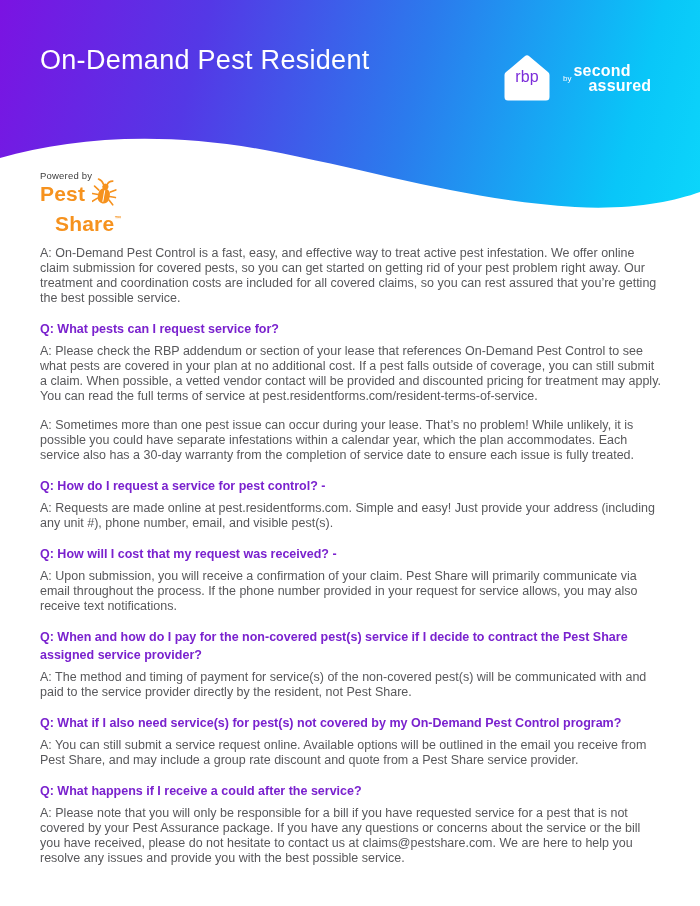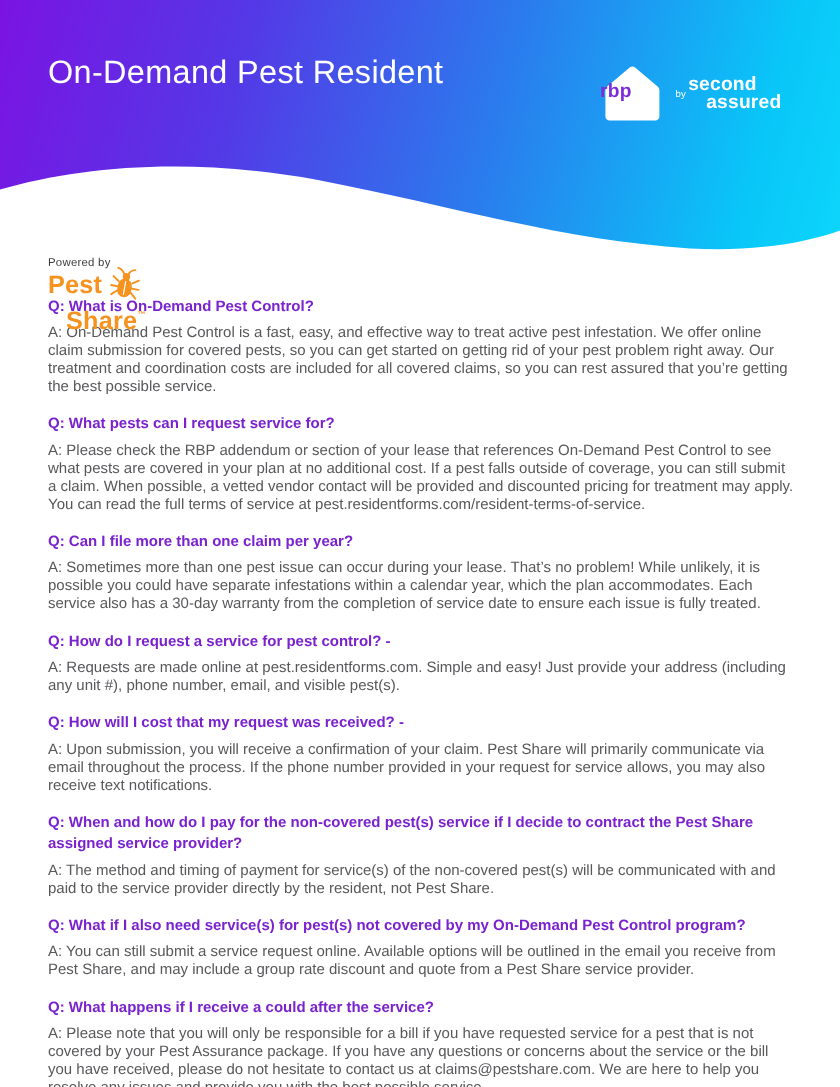--- a/index.html
+++ b/index.html
@@ -20,29 +20,29 @@
   }
   .hero-wave { position:absolute; left:0; bottom:0; width:700px; height:80px; display:block; }
   .hero-titles { position:absolute; left:40px; top:42px; color:#ffffff; }
   .hero-title   { font-size:27px; font-weight:400; line-height:37px; letter-spacing:.3px; }
   .hero-subtitle{ font-size:27px; font-weight:700; line-height:37px; letter-spacing:.3px; }
   .brand { position:absolute; left:500px; top:51px; display:flex; align-items:center; }
   .rbp-badge { position:relative; width:54px; height:54px; }
   .rbp-badge svg { display:block; }
   .rbp-text {
     position:absolute; left:0; top:17px; width:54px;
-    text-align:left; color:#7b2cd9; font-weight:700; font-size:16px; letter-spacing:.2px;
+    text-align:center; color:#7b2cd9; font-weight:400; font-size:16px; letter-spacing:.2px;
   }
   .sn { display:flex; margin-left:9px; color:#ffffff; }
   .sn-by { font-size:8px; margin-top:11px; margin-right:2px; font-weight:400; }
   .sn-words { font-weight:700; font-size:16px; line-height:15px; letter-spacing:.2px; }
   .sn-nature { margin-left:15px; }
   
   .pestshare { position:absolute; left:40px; top:170px; }
-  .ps-label { font-size:9.5px; color:#3c3c3c; letter-spacing:.2px;margin-top:44px; }
+  .ps-label { font-size:9.5px; color:#3c3c3c; letter-spacing:.2px; }
   .ps-row1 { display:flex; align-items:flex-start; margin-top:2px;text-align:center; }
   .ps-word1 { font-size:21px; font-weight:800; color:#f6921e; line-height:21px; letter-spacing:.2px; }
   .ps-bug { margin-left:7px; margin-top:-5px; }
   .ps-row2 { margin-left:15px; margin-top:-2px; font-size:21px; font-weight:800; color:#f6921e; line-height:21px; letter-spacing:.2px; }
   .ps-tm { font-size:7px; vertical-align:10px; font-weight:700; }
   
   .content { padding:36px 38px 0 40px; }
   .faq-q {
     color:#7a22ce;
     font-size:12.5px; font-weight:700;
@@ -108,29 +108,27 @@
           <rect x="7" y="11" width="13" height="17" rx="6.5" fill="#f6921e"></rect>
           <line x1="13.5" y1="13" x2="13.5" y2="26" stroke="#ffffff" stroke-width="1.1"></line>
         </g>
       </svg>
     </div>
     <div class="ps-row2"><span>Share</span><span class="ps-tm">™</span></div>
   </div>
 
   <div class="content">
     <div>
-      <div class="faq-q">Q: What is On-Demand Pest Control?</div>
       <div class="faq-a">A: On-Demand Pest Control is a fast, easy, and effective way to treat active pest infestation. We offer online claim submission for covered pests, so you can get started on getting rid of your pest problem right away. Our treatment and coordination costs are included for all covered claims, so you can rest assured that you’re getting the best possible service.</div>
     </div>
     <div>
       <div class="faq-q">Q: What pests can I request service for?</div>
       <div class="faq-a">A: Please check the RBP addendum or section of your lease that references On-Demand Pest Control to see what pests are covered in your plan at no additional cost. If a pest falls outside of coverage, you can still submit a claim. When possible, a vetted vendor contact will be provided and discounted pricing for treatment may apply. You can read the full terms of service at pest.residentforms.com/resident-terms-of-service.</div>
     </div>
     <div>
-      <div class="faq-q">Q: Can I file more than one claim per year?</div>
       <div class="faq-a">A: Sometimes more than one pest issue can occur during your lease. That’s no problem! While unlikely, it is possible you could have separate infestations within a calendar year, which the plan accommodates. Each service also has a 30-day warranty from the completion of service date to ensure each issue is fully treated.</div>
     </div>
     <div>
       <div class="faq-q">Q: How do I request a service for pest control? -</div>
       <div class="faq-a">A: Requests are made online at pest.residentforms.com. Simple and easy! Just provide your address (including any unit #), phone number, email, and visible pest(s).</div>
     </div>
     <div>
       <div class="faq-q">Q: How will I cost that my request was received? -</div>
       <div class="faq-a">A: Upon submission, you will receive a confirmation of your claim. Pest Share will primarily communicate via email throughout the process. If the phone number provided in your request for service allows, you may also receive text notifications.</div>
     </div>

